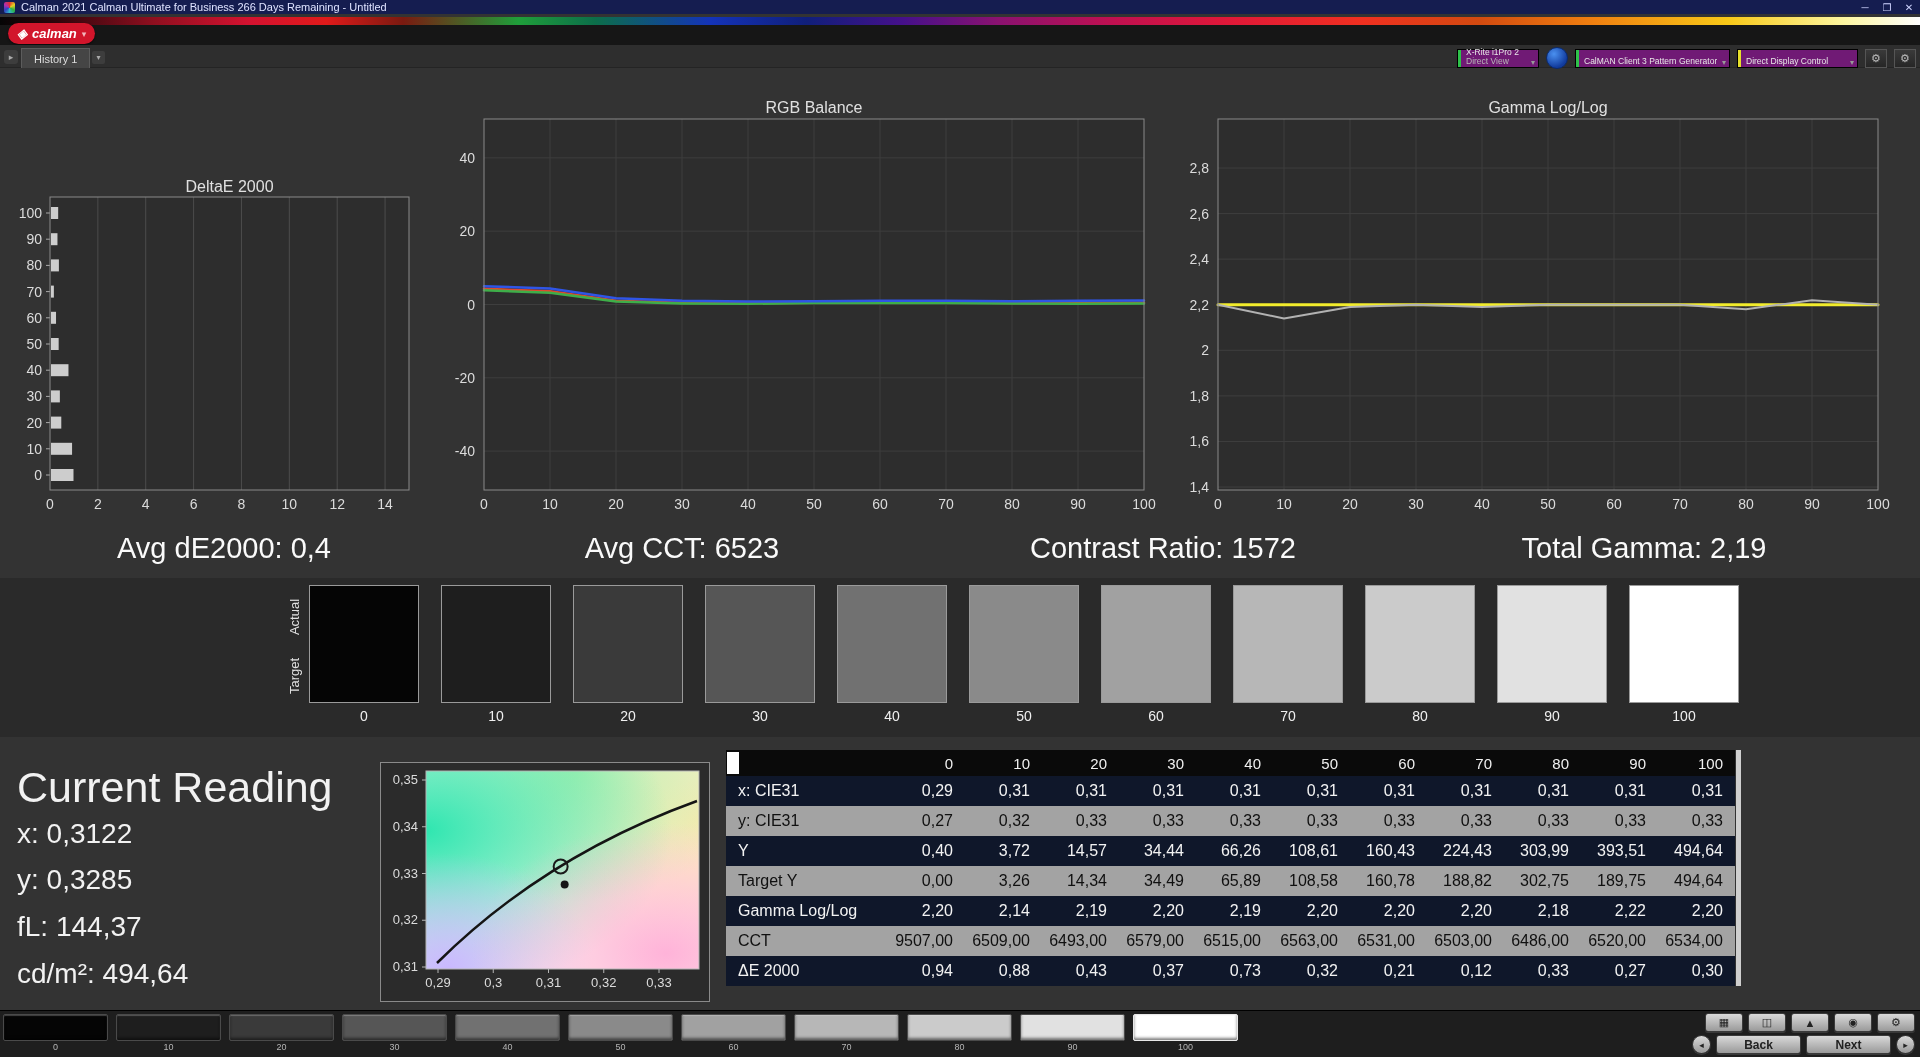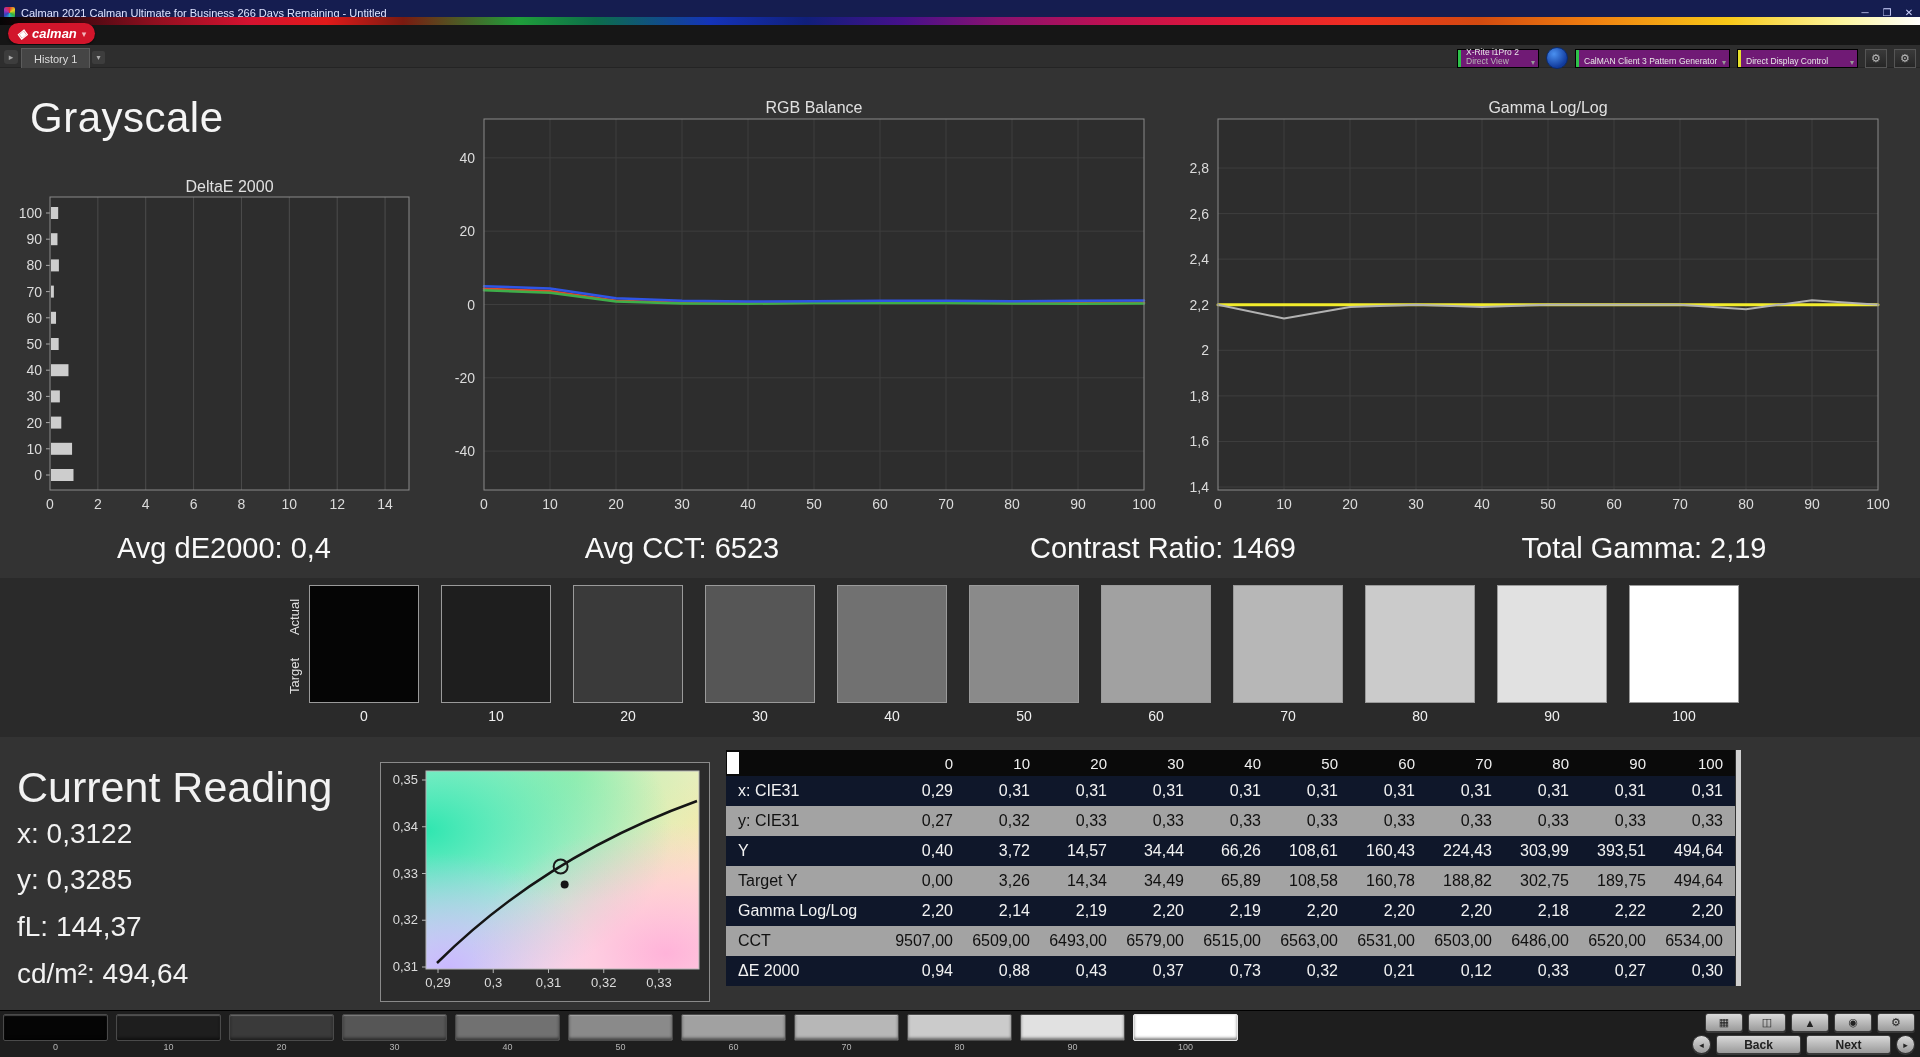--- a/index.html
+++ b/index.html
@@ -1,20 +1,20 @@
 <!DOCTYPE html>
 <html><head>
 <meta charset="utf-8">
 <style>
   *{margin:0;padding:0;box-sizing:border-box}
   html,body{width:1920px;height:1057px;overflow:hidden;background:#333;font-family:"Liberation Sans",sans-serif}
   .app{position:relative;width:1920px;height:1057px;background:#333}
 
   
-  .titlebar{position:absolute;left:0;top:0;width:1920px;height:25px;background:#151d50;display:flex;align-items:center;color:#dfe3ff;font-size:11px}
+  .titlebar{position:absolute;left:0;top:0;width:1920px;height:14px;background:#151d50;display:flex;align-items:center;color:#dfe3ff;font-size:11px}
   .appicon{width:11px;height:11px;margin:0 6px 0 4px;border-radius:2px;background:conic-gradient(#e03030,#e8d020,#30b040,#30b8c8,#3040c0,#b030b0,#e03030)}
   .wtitle{flex:1;white-space:nowrap;overflow:hidden}
   .wctrl{width:22px;text-align:center;font-size:10px;color:#cfd4ff;cursor:default}
   .rainbow{position:absolute;left:0;top:17px;width:1920px;height:8px;background:linear-gradient(90deg,#050505 0%,#30060c 3%,#8f0f1f 8%,#d41230 13%,#e01a1a 17%,#7a1a10 21%,#1f9e3a 27%,#0c6e4a 31%,#1433b8 37%,#101f7a 42%,#45108a 47%,#8a1270 52%,#c01050 58%,#e01838 64%,#f03020 71%,#d24a10 77%,#f08010 83%,#f8c818 90%,#fdf6a0 96%,#ffffff 100%)}
   .logobar{position:absolute;left:0;top:25px;width:1920px;height:20px;background:#161616}
   .logo{position:absolute;left:8px;top:-2px;height:21px;padding:0 9px;border-radius:11px;background:#d2152b;display:flex;align-items:center;gap:5px;color:#fff;font-size:13px;font-style:italic;font-weight:bold;box-shadow:0 1px 2px rgba(0,0,0,.6)}
   .logo-caret{font-style:normal;font-weight:normal;font-size:9px;color:#f3b6bd}
   .tabbar{position:absolute;left:0;top:45px;width:1920px;height:23px;background:#2e2e2e;border-bottom:1px solid #242424}
   .tab-nav{position:absolute;left:4px;top:5px;width:14px;height:14px;border-radius:3px;background:#3d3d3d;color:#aaa;font-size:9px;display:flex;align-items:center;justify-content:center}
   .tab{position:absolute;left:21px;top:3px;height:20px;padding:0 12px;background:#454545;border:1px solid #5c5c5c;border-bottom:none;color:#ddd;font-size:11px;display:flex;align-items:center}
@@ -302,28 +302,27 @@
       <line x1="422" y1="826.75" x2="426" y2="826.75" stroke="#b5b5b5"></line>
       <text x="418" y="830.75" text-anchor="end" font-size="13" fill="#dcdcdc" font-family="Liberation Sans, sans-serif">0,34</text>
       <line x1="422" y1="873.5" x2="426" y2="873.5" stroke="#b5b5b5"></line>
       <text x="418" y="877.5" text-anchor="end" font-size="13" fill="#dcdcdc" font-family="Liberation Sans, sans-serif">0,33</text>
       <line x1="422" y1="920.25" x2="426" y2="920.25" stroke="#b5b5b5"></line>
       <text x="418" y="924.25" text-anchor="end" font-size="13" fill="#dcdcdc" font-family="Liberation Sans, sans-serif">0,32</text>
       <line x1="422" y1="967" x2="426" y2="967" stroke="#b5b5b5"></line>
       <text x="418" y="971" text-anchor="end" font-size="13" fill="#dcdcdc" font-family="Liberation Sans, sans-serif">0,31</text>
     </svg>
 
-  <div class="page-title">Grayscale</div>
   <div class="chart-title t-deltae">DeltaE 2000</div>
   <div class="chart-title t-rgb">RGB Balance</div>
   <div class="chart-title t-gamma">Gamma Log/Log</div>
 
   <div class="summary s0">Avg dE2000: 0,4</div>
   <div class="summary s1">Avg CCT: 6523</div>
-  <div class="summary s2">Contrast Ratio: 1469</div>
+  <div class="summary s2">Contrast Ratio: 1572</div>
   <div class="summary s3">Total Gamma: 2,19</div>
 
   <div class="rot-label rot-actual">Actual</div>
   <div class="rot-label rot-target">Target</div>
   <div id="swatch-row">
       <div class="swatch">
         <div class="sq" style="background: rgb(5, 5, 5);"></div>
         <div class="lv">0</div>
       </div>
       <div class="swatch">

